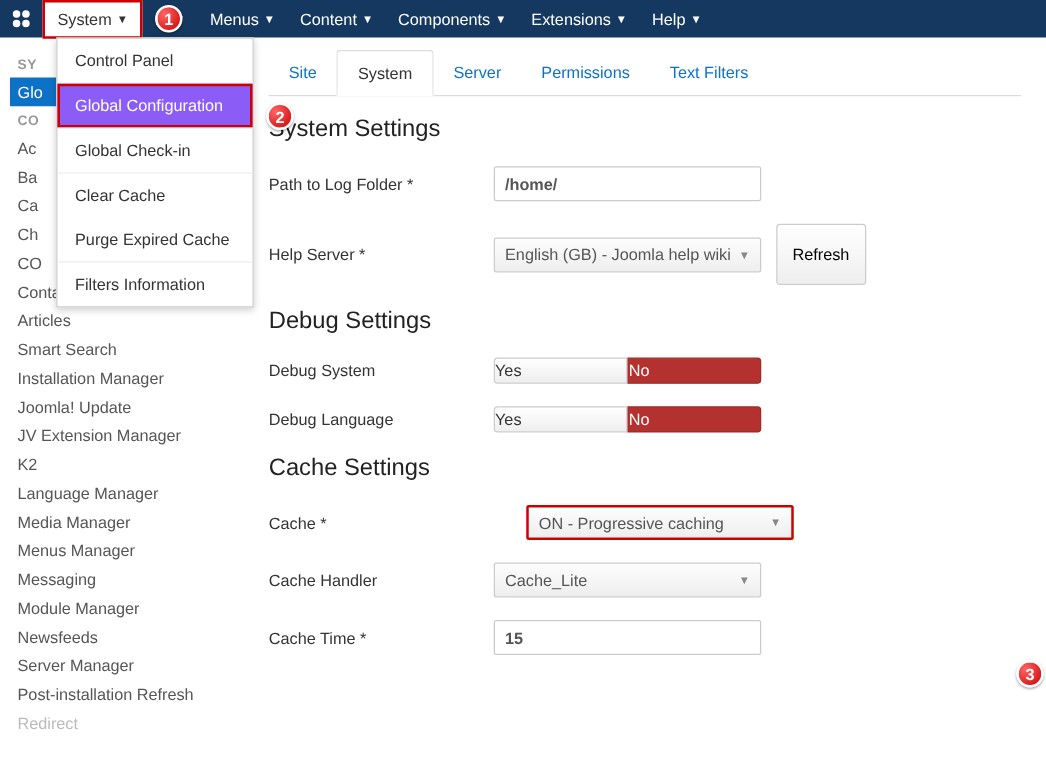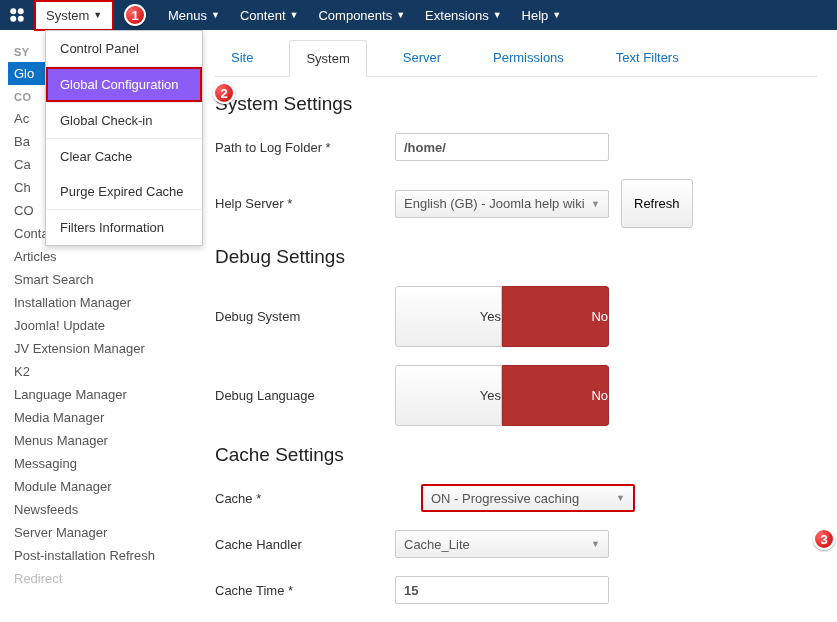--- a/index.html
+++ b/index.html
@@ -24,34 +24,34 @@
 
 .layout { display: flex; }
 .sidebar { width: 195px; padding: 10px 0 10px 14px; }
 .sidebar .grouplabel { color: #999; font-size: 11px; font-weight: bold; letter-spacing: 0.5px; margin: 6px 0 4px 0; }
 .sidebar .side-item { padding: 4px 0; color: #0d72c7; cursor: pointer; font-size: 13px; }
 .sidebar .side-item.active { background: #0d72c7; color: #fff; padding: 4px 6px; margin-left: -6px; }
 .sidebar .side-item.grey { color: #555; }
 .sidebar .side-item.faded { color: #bbb; }
 
 .main { flex: 1; padding: 10px 20px 20px 20px; position: relative; }
-.tabs { display: flex; border-bottom: 1px solid #ddd; margin-bottom: 6px; gap: 20px; }
+.tabs { display: flex; border-bottom: 1px solid #ddd; margin-bottom: 6px; }
 .tabs .tab { padding: 10px 16px; color: #0d72c7; cursor: pointer; font-size: 13px; }
 .tabs .tab.active { color: #333; border: 1px solid #ddd; border-bottom: 1px solid #fff; border-radius: 3px 3px 0 0; margin-bottom: -1px; background: #fff; }
 
 h2 { font-size: 19px; font-weight: normal; margin: 16px 0 18px 0; color: #222; }
 .row { display: flex; align-items: center; margin-bottom: 18px; }
 .row .lbl { width: 180px; font-size: 13px; color: #333; }
 .row input[type=text] { width: 214px; height: 28px; border: 1px solid #ccc; border-radius: 2px; padding: 0 8px; font-size: 13px; color: #555; font-weight: bold; }
 .row .select { width: 214px; height: 28px; border: 1px solid #ccc; border-radius: 2px; background: linear-gradient(#fdfdfd,#eee); display: flex; align-items: center; justify-content: space-between; padding: 0 8px; color: #555; cursor: pointer; }
 .row .select.hl { border: 2px solid #cc0000; margin-left: 26px; }
 .row .select .tri { font-size: 9px; color: #888; }
 .row .btn { margin-left: 12px; padding: 16px 12px; border: 1px solid #ccc; border-radius: 3px; background: linear-gradient(#fff,#eee); cursor: pointer; font-size: 13px; }
 .toggle { display: flex; width: 214px; }
-.toggle .half { flex: 1; text-align: right; padding: 22px 0; border: 1px solid #ccc; font-size: 13px; cursor: pointer; }
+.toggle .half { flex: 1; text-align: left; padding: 2px 0; border: 1px solid #ccc; font-size: 13px; cursor: pointer; }
 .toggle .half.left { border-radius: 3px 0 0 3px; background: linear-gradient(#fff,#eee); color: #333; }
 .toggle .half.right { border-radius: 0 3px 3px 0; background: #b33230; color: #fff; border-color: #a02825; }
 </style>
 </head>
 <body>
 
 <div class="topbar">
   <svg class="logo" viewBox="0 0 24 24">
       <circle cx="7" cy="7" r="4" fill="#fff"></circle>
       <circle cx="17" cy="7" r="4" fill="#fff"></circle>

